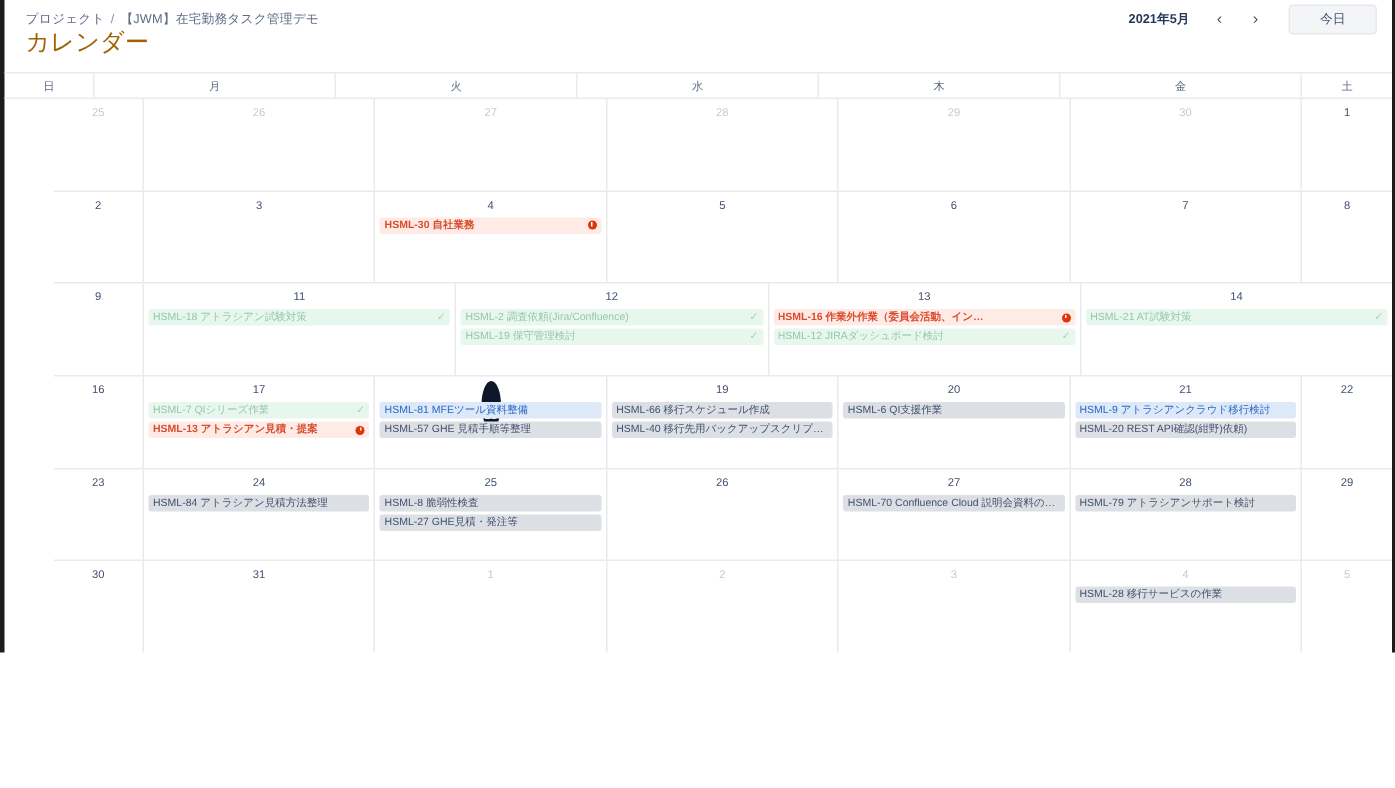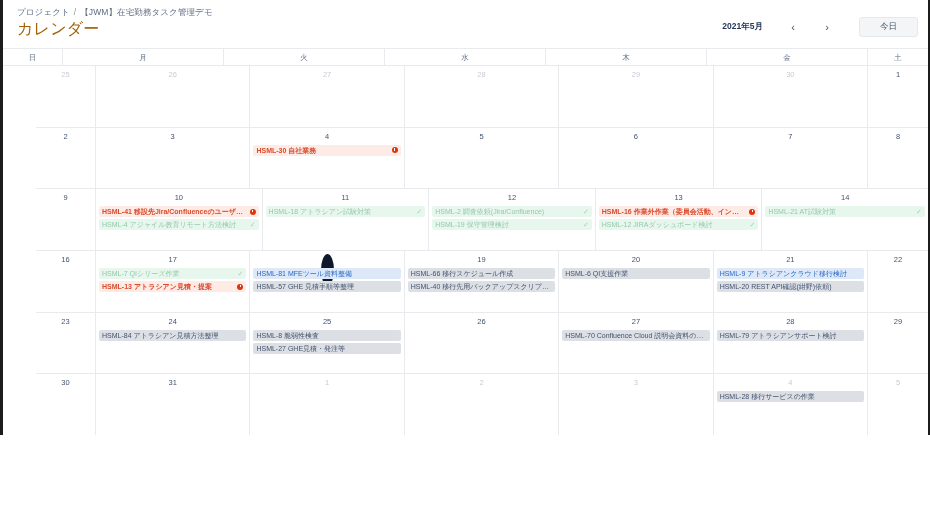--- a/index.html
+++ b/index.html
@@ -51,24 +51,24 @@
     font-size: 16px;
     font-weight: 400;
     color: #a16207;
     line-height: 20px;
     margin-top: 1px;
     letter-spacing: 0.2px;
   }
   .header-right {
     position: absolute;
     right: 10px;
-    top: 17px;
+    top: 3px;
     display: flex;
     align-items: center;
-    gap: 14px;
+    gap: 4px;
   }
   .month-label {
     font-size: 8.5px;
     font-weight: bold;
     color: #253858;
     margin-right: 6px;
     white-space: nowrap;
   }
   .nav-btn {
     width: 20px;
@@ -316,35 +316,20 @@
           <div class="daynum">8</div>
           <div class="events"></div>
         </div>
       </div>
       <div class="week">
         <div class="day c-sun">
           <div class="daynum">9</div>
           <div class="events"></div>
         </div>
         <div class="day c-wide">
-          <div class="daynum">10</div>
-          <div class="events">
-            <div class="event ev-red">
-              <span class="ev-text">HSML-41 移設先Jira/Confluenceのユーザ…</span>
-              <span class="ev-badge">
-                <span class="dot-red"></span>
-              </span>
-            </div>
-            <div class="event ev-green">
-              <span class="ev-text">HSML-4 アジャイル教育リモート方法検討</span>
-              <span class="ev-badge check-green">✓</span>
-            </div>
-          </div>
-        </div>
-        <div class="day c-wide">
           <div class="daynum">11</div>
           <div class="events">
             <div class="event ev-green">
               <span class="ev-text">HSML-18 アトラシアン試験対策</span>
               <span class="ev-badge check-green">✓</span>
             </div>
           </div>
         </div>
         <div class="day c-wide">
           <div class="daynum">12</div>

